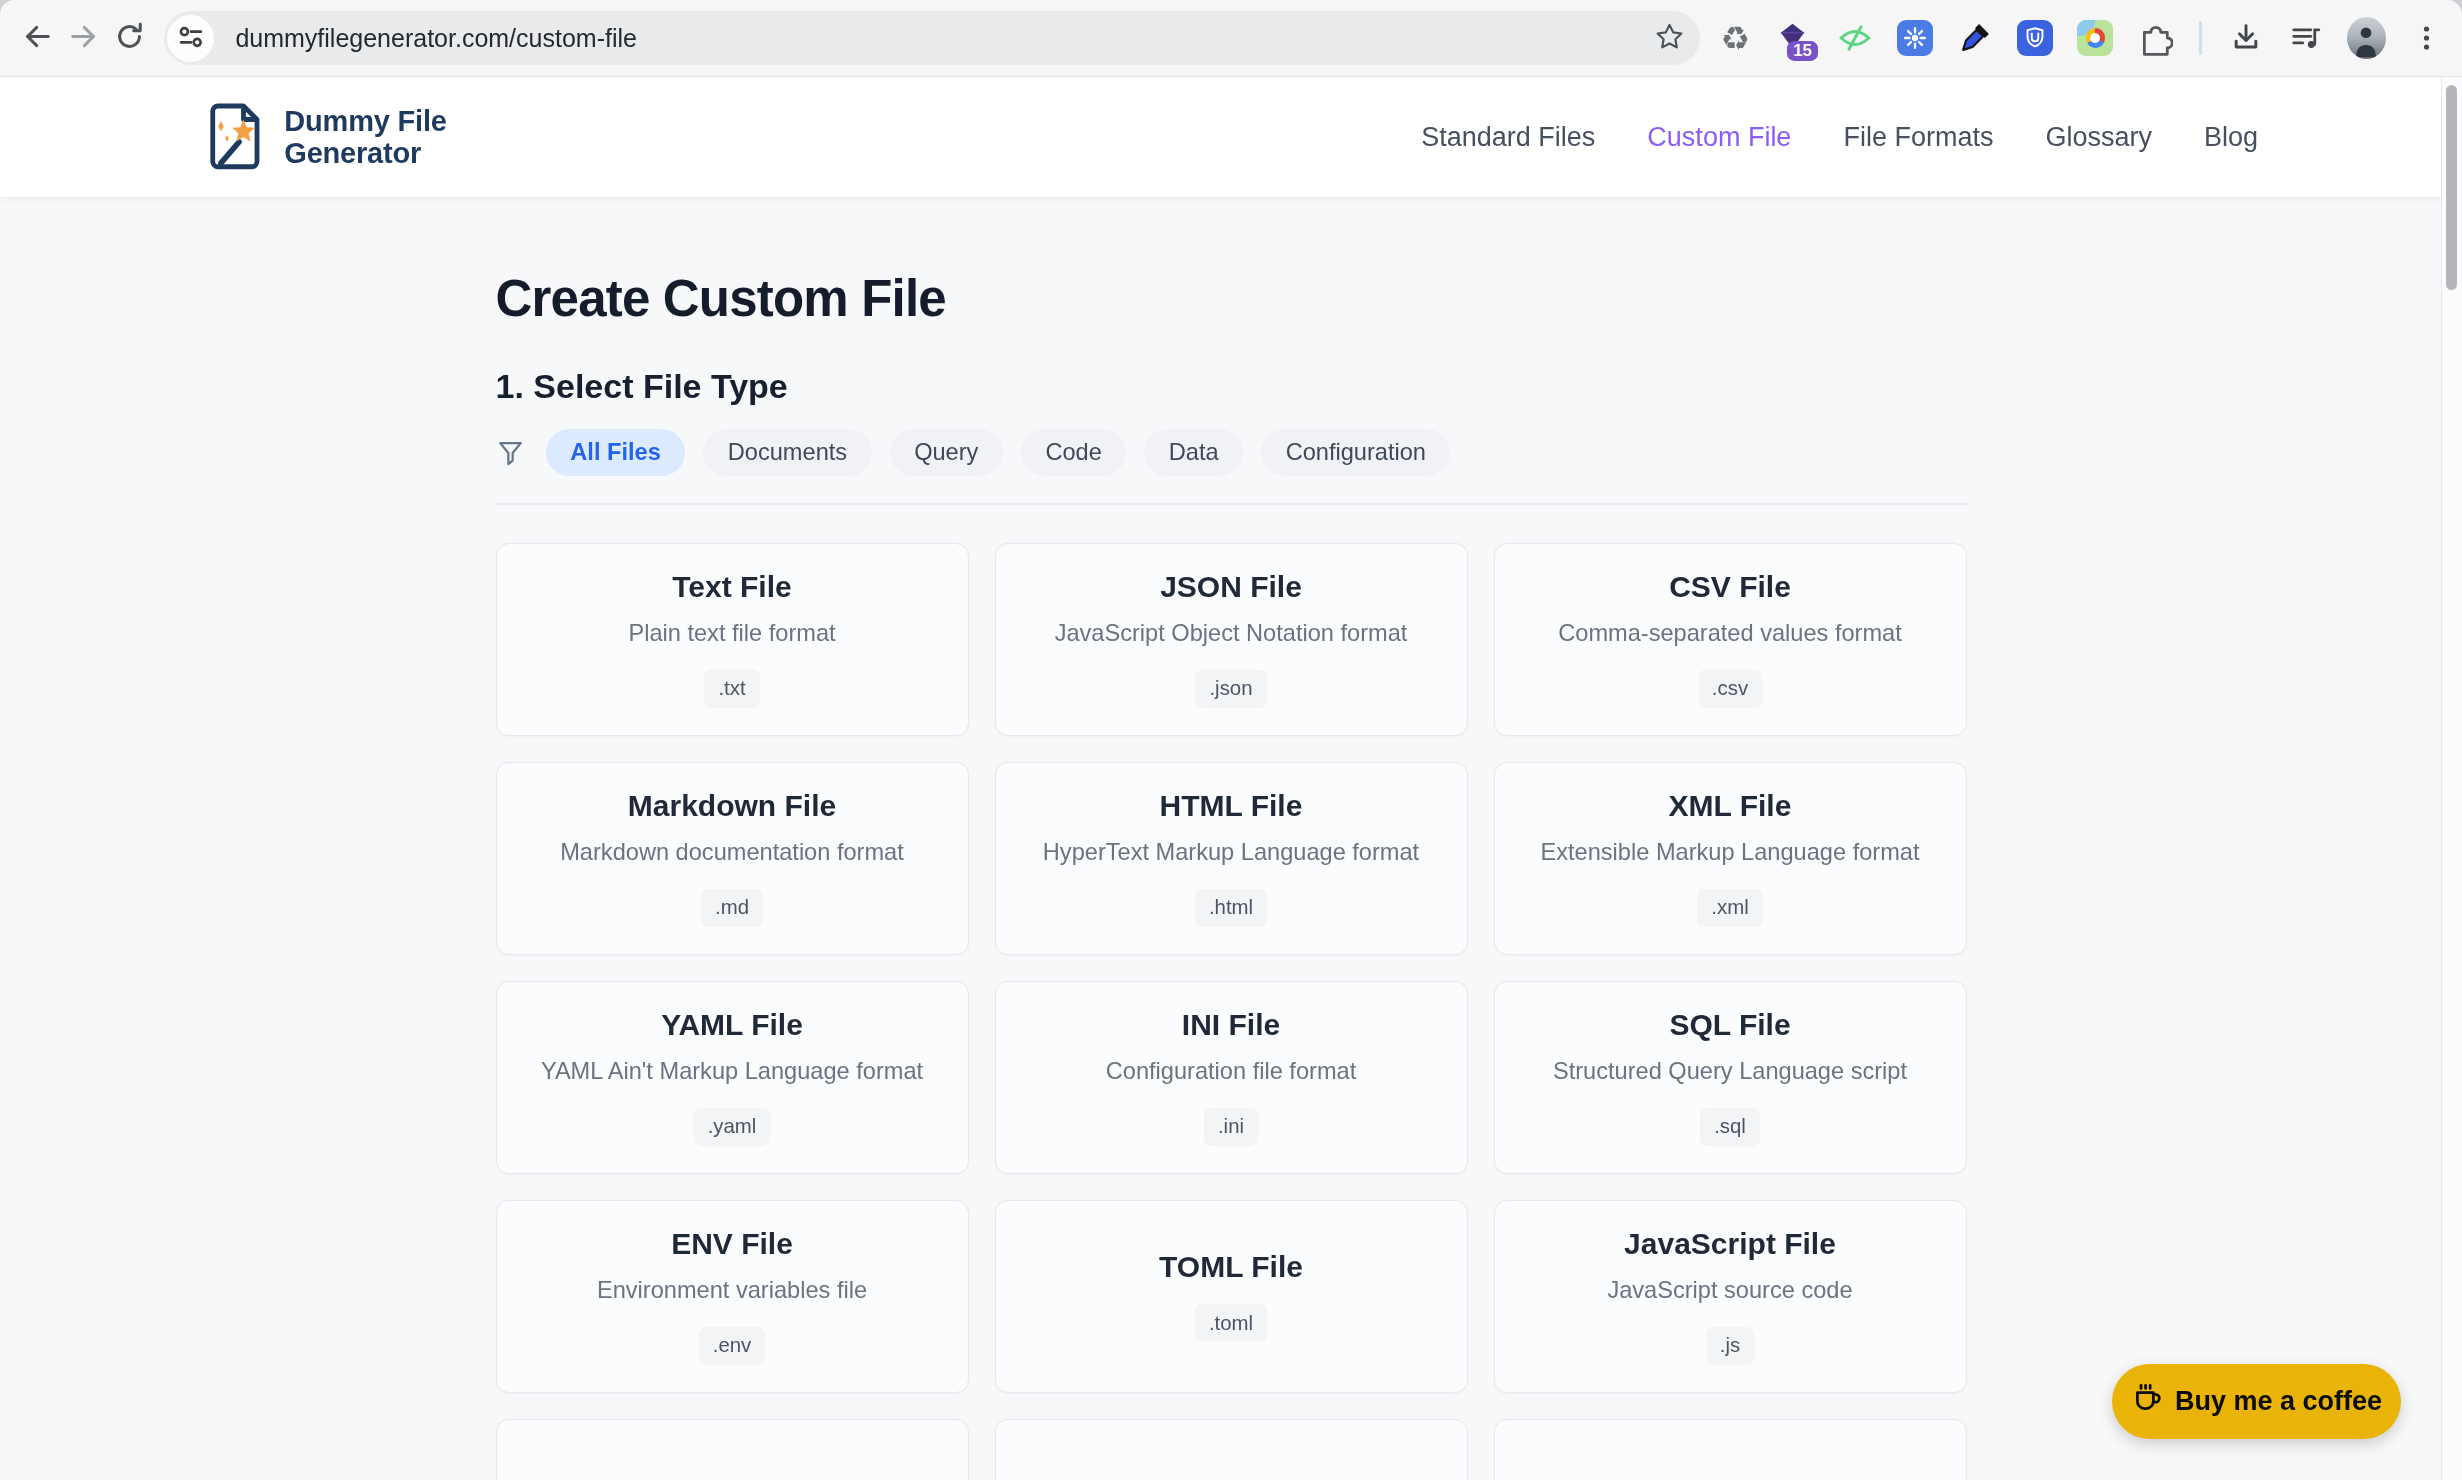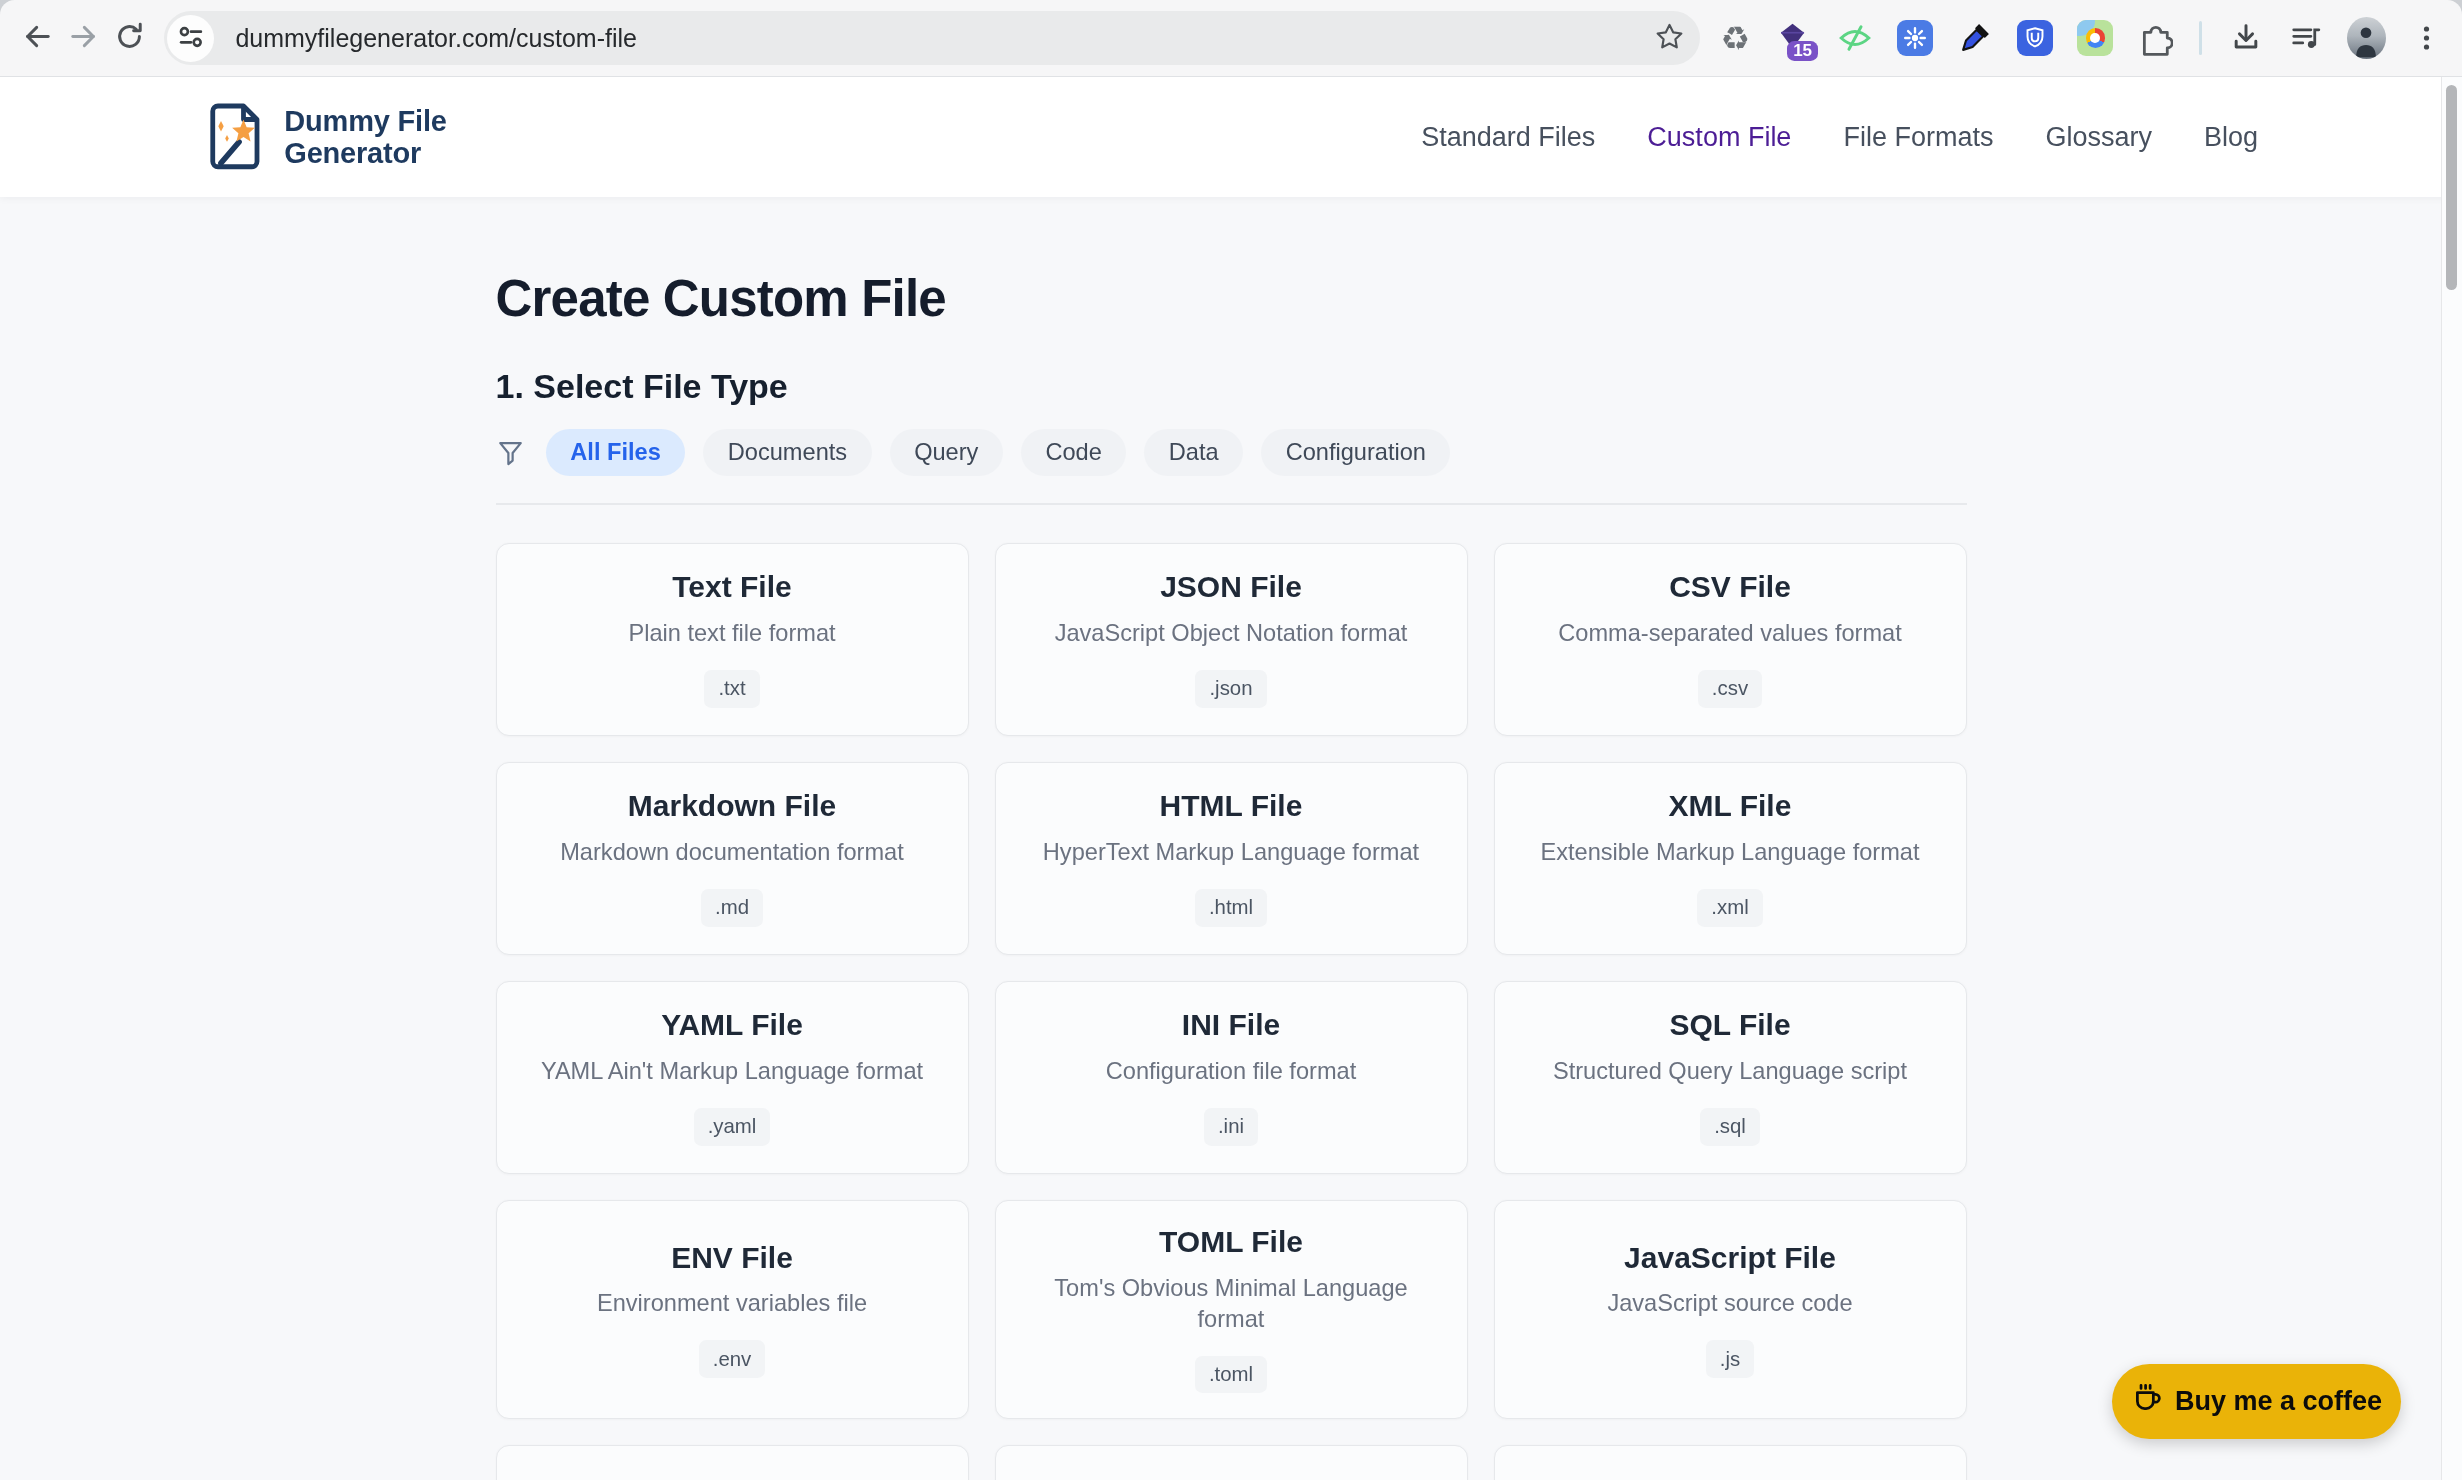--- a/index.html
+++ b/index.html
@@ -37,21 +37,21 @@
             background:linear-gradient(180deg,#cdd1d5 0%,#aeb5bc 45%,#6a737e 100%); position:relative; }
   .avatar svg { position:absolute; left:50%; top:58%; transform:translate(-50%,-50%); }
 
   
   .site-header { height:120px; background:#ffffff; display:flex; align-items:center;
                  padding:0 204px; box-shadow:0 1.6px 8.2px rgba(15,23,42,.05); position:relative; z-index:3;gap:16px; }
   .logo { display:flex; align-items:center; gap:16.3px; }
   .logo-text { font-size:29px; font-weight:700; color:#1e3a5f; line-height:32px; letter-spacing:-0.2px; }
   .site-nav { margin-left:auto; display:flex; align-items:center; gap:52px; }
   .nav-link { font-size:27px; color:#47505e; font-weight:500; text-decoration:none; white-space:nowrap; }
-  .nav-link.active { color:#4c1d95; }
+  .nav-link.active { color:#8b5cf6; }
 
   
   .main-wrap { width:1471px; margin:0 auto; }
   .page-title { margin-top:72px; font-size:51px; font-weight:800; color:#151d2c; letter-spacing:-0.8px; }
   .section-title { margin-top:39px; font-size:34px; font-weight:700; color:#16202e; }
   .filter-row { margin-top:23px; display:flex; align-items:center; gap:18px; }
   .funnel { margin-right:3.3px; display:flex; align-items:center; }
   .pill { height:47px; border-radius:23.6px; padding:0 24.5px; display:flex; align-items:center;
           font-size:23.6px; background:#f0f2f5; color:#3f4958; white-space:nowrap; border:none; cursor:pointer; }
   .pill.active { background:#dbeafe; color:#2563eb; font-weight:700; }
@@ -304,21 +304,20 @@
       <div class="card-desc">Structured Query Language script</div>
       <div class="card-ext">.sql</div>
     </div>
     <div class="card">
       <div class="card-title">ENV File</div>
       <div class="card-desc">Environment variables file</div>
       <div class="card-ext">.env</div>
     </div>
     <div class="card">
       <div class="card-title">TOML File</div>
-      <div class="card-desc">Tom's Obvious Minimal Language format</div>
       <div class="card-ext">.toml</div>
     </div>
     <div class="card">
       <div class="card-title">JavaScript File</div>
       <div class="card-desc">JavaScript source code</div>
       <div class="card-ext">.js</div>
     </div>
 
     <div class="card partial"></div>
     <div class="card partial"></div>

